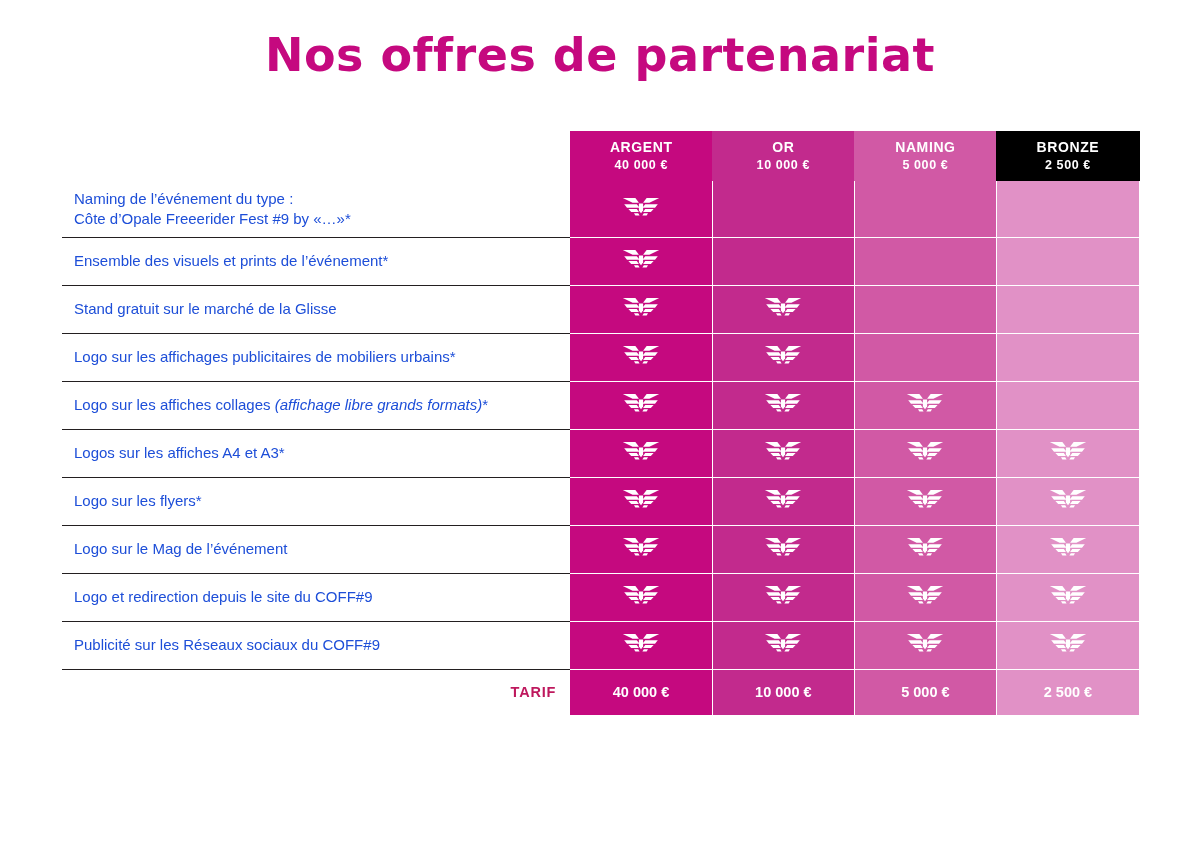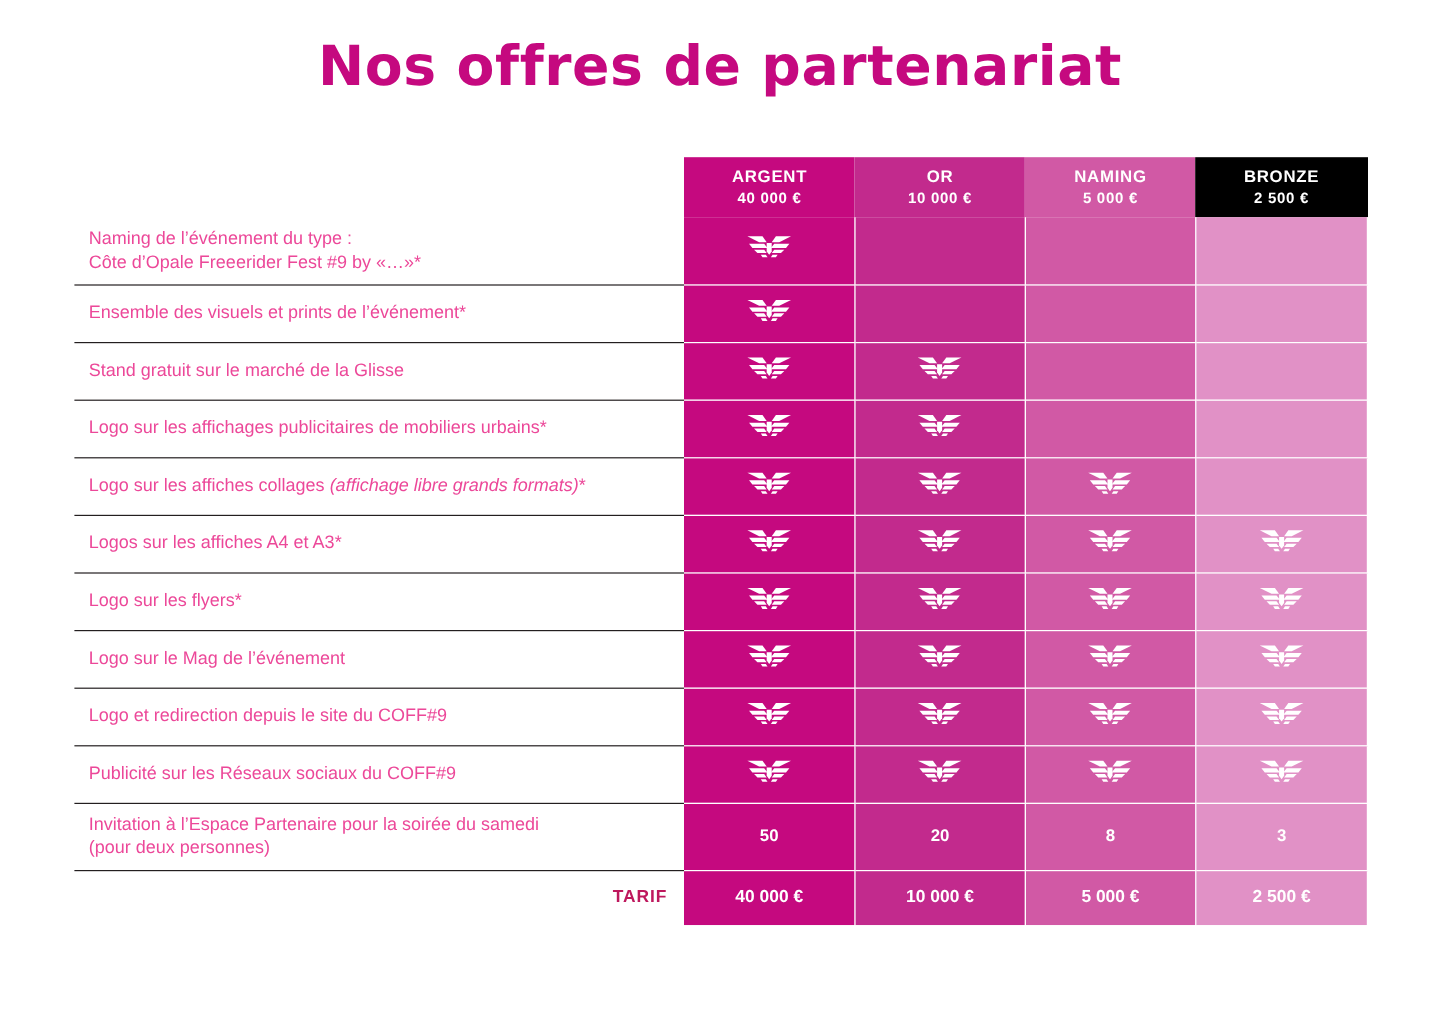--- a/index.html
+++ b/index.html
@@ -51,21 +51,21 @@
     padding: 0;
   }
   th.head .tname { display: block; font-size: 14px; }
   th.head .tprice { display: block; font-size: 12.5px; font-weight: bold; }
   th.headlabel { background: #ffffff; border: none; }
 
   td.label {
     height: 48px;
     padding: 4px 8px 4px 12px;
     vertical-align: middle;
-    color: #ec4899;
+    color: #1d4ed8;
     font-size: 15px;
     line-height: 1.3;
     border-bottom: 1.6px solid #231f20;
     background: #ffffff;
   }
   td.label .l2 { display: block; }
   td.label em { font-style: italic; }
   tr.tall td.label { height: 56px; }
 
   td.cell {
@@ -569,27 +569,20 @@
                     <path d="M27 12 L33 12 L33 22 L30 26 L27 22 Z"></path>
                     <path d="M6 13 L24 13 L28 18 L10 18 Z"></path>
                     <path d="M54 13 L36 13 L32 18 L50 18 Z"></path>
                     <path d="M12 20 L24 20 L27 24 L16 24 Z"></path>
                     <path d="M48 20 L36 20 L33 24 L44 24 Z"></path>
                     <path d="M20 26 L26 26 L28 29 L22 29 Z"></path>
                     <path d="M40 26 L34 26 L32 29 L38 29 Z"></path>
                   </g>
                 </svg></span></td>
           </tr>
-          <tr class="tall">
-            <td class="label">Invitation à l’Espace Partenaire pour la soirée du samedi<span class="l2">(pour deux personnes)</span></td>
-            <td class="cell bg-naming-l"><span class="num">50</span></td>
-            <td class="cell bg-or-l"><span class="num">20</span></td>
-            <td class="cell bg-argent-l"><span class="num">8</span></td>
-            <td class="cell bg-bronze-l"><span class="num">3</span></td>
-          </tr>
           <tr class="tarif">
             <td class="tarif-label">TARIF</td>
             <td class="cell bg-naming-l"><span class="num">40 000 €</span></td>
             <td class="cell bg-or-l"><span class="num">10 000 €</span></td>
             <td class="cell bg-argent-l"><span class="num">5 000 €</span></td>
             <td class="cell bg-bronze-l"><span class="num">2 500 €</span></td>
           </tr>
         </tbody>
     </table>
   </div>

